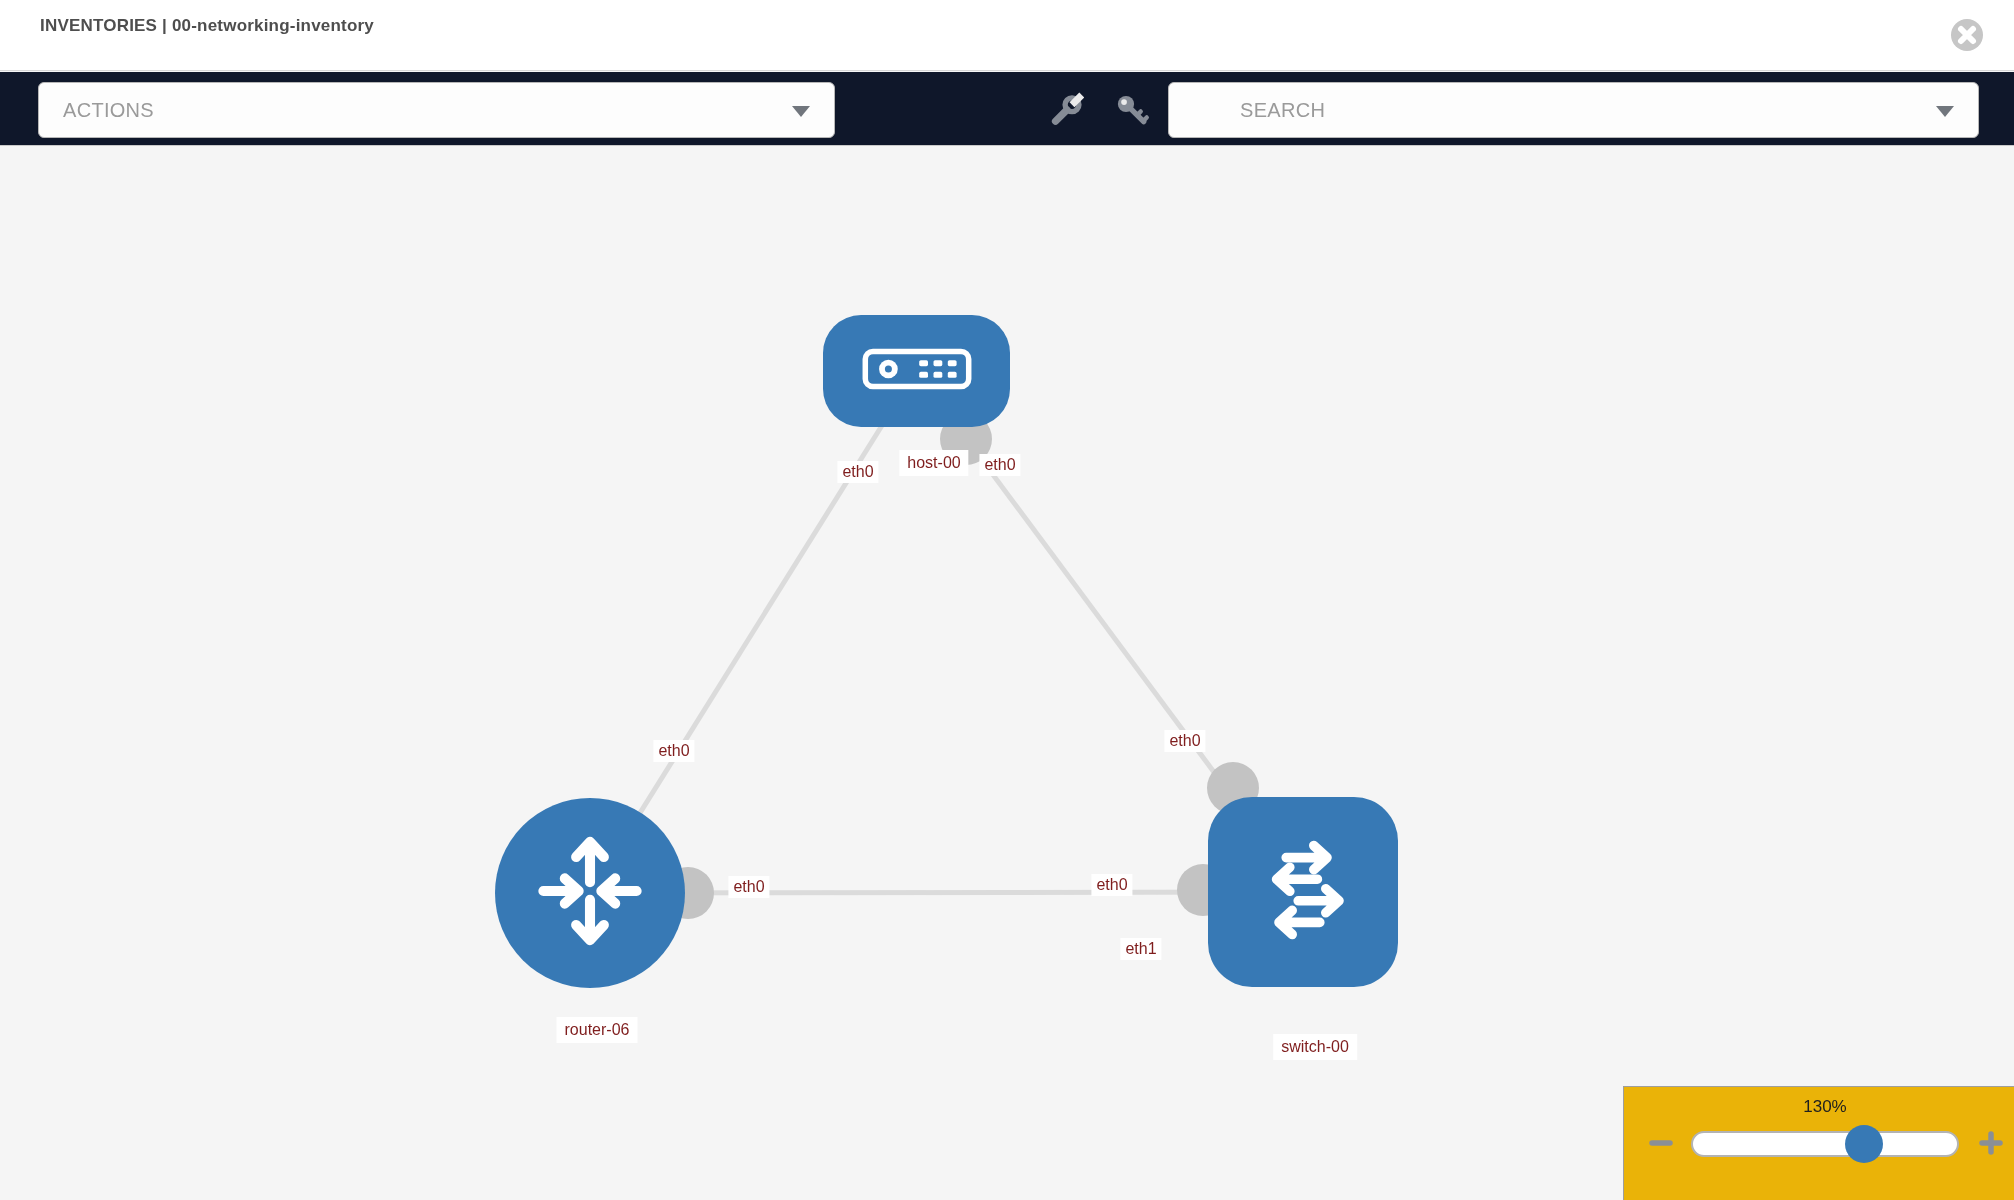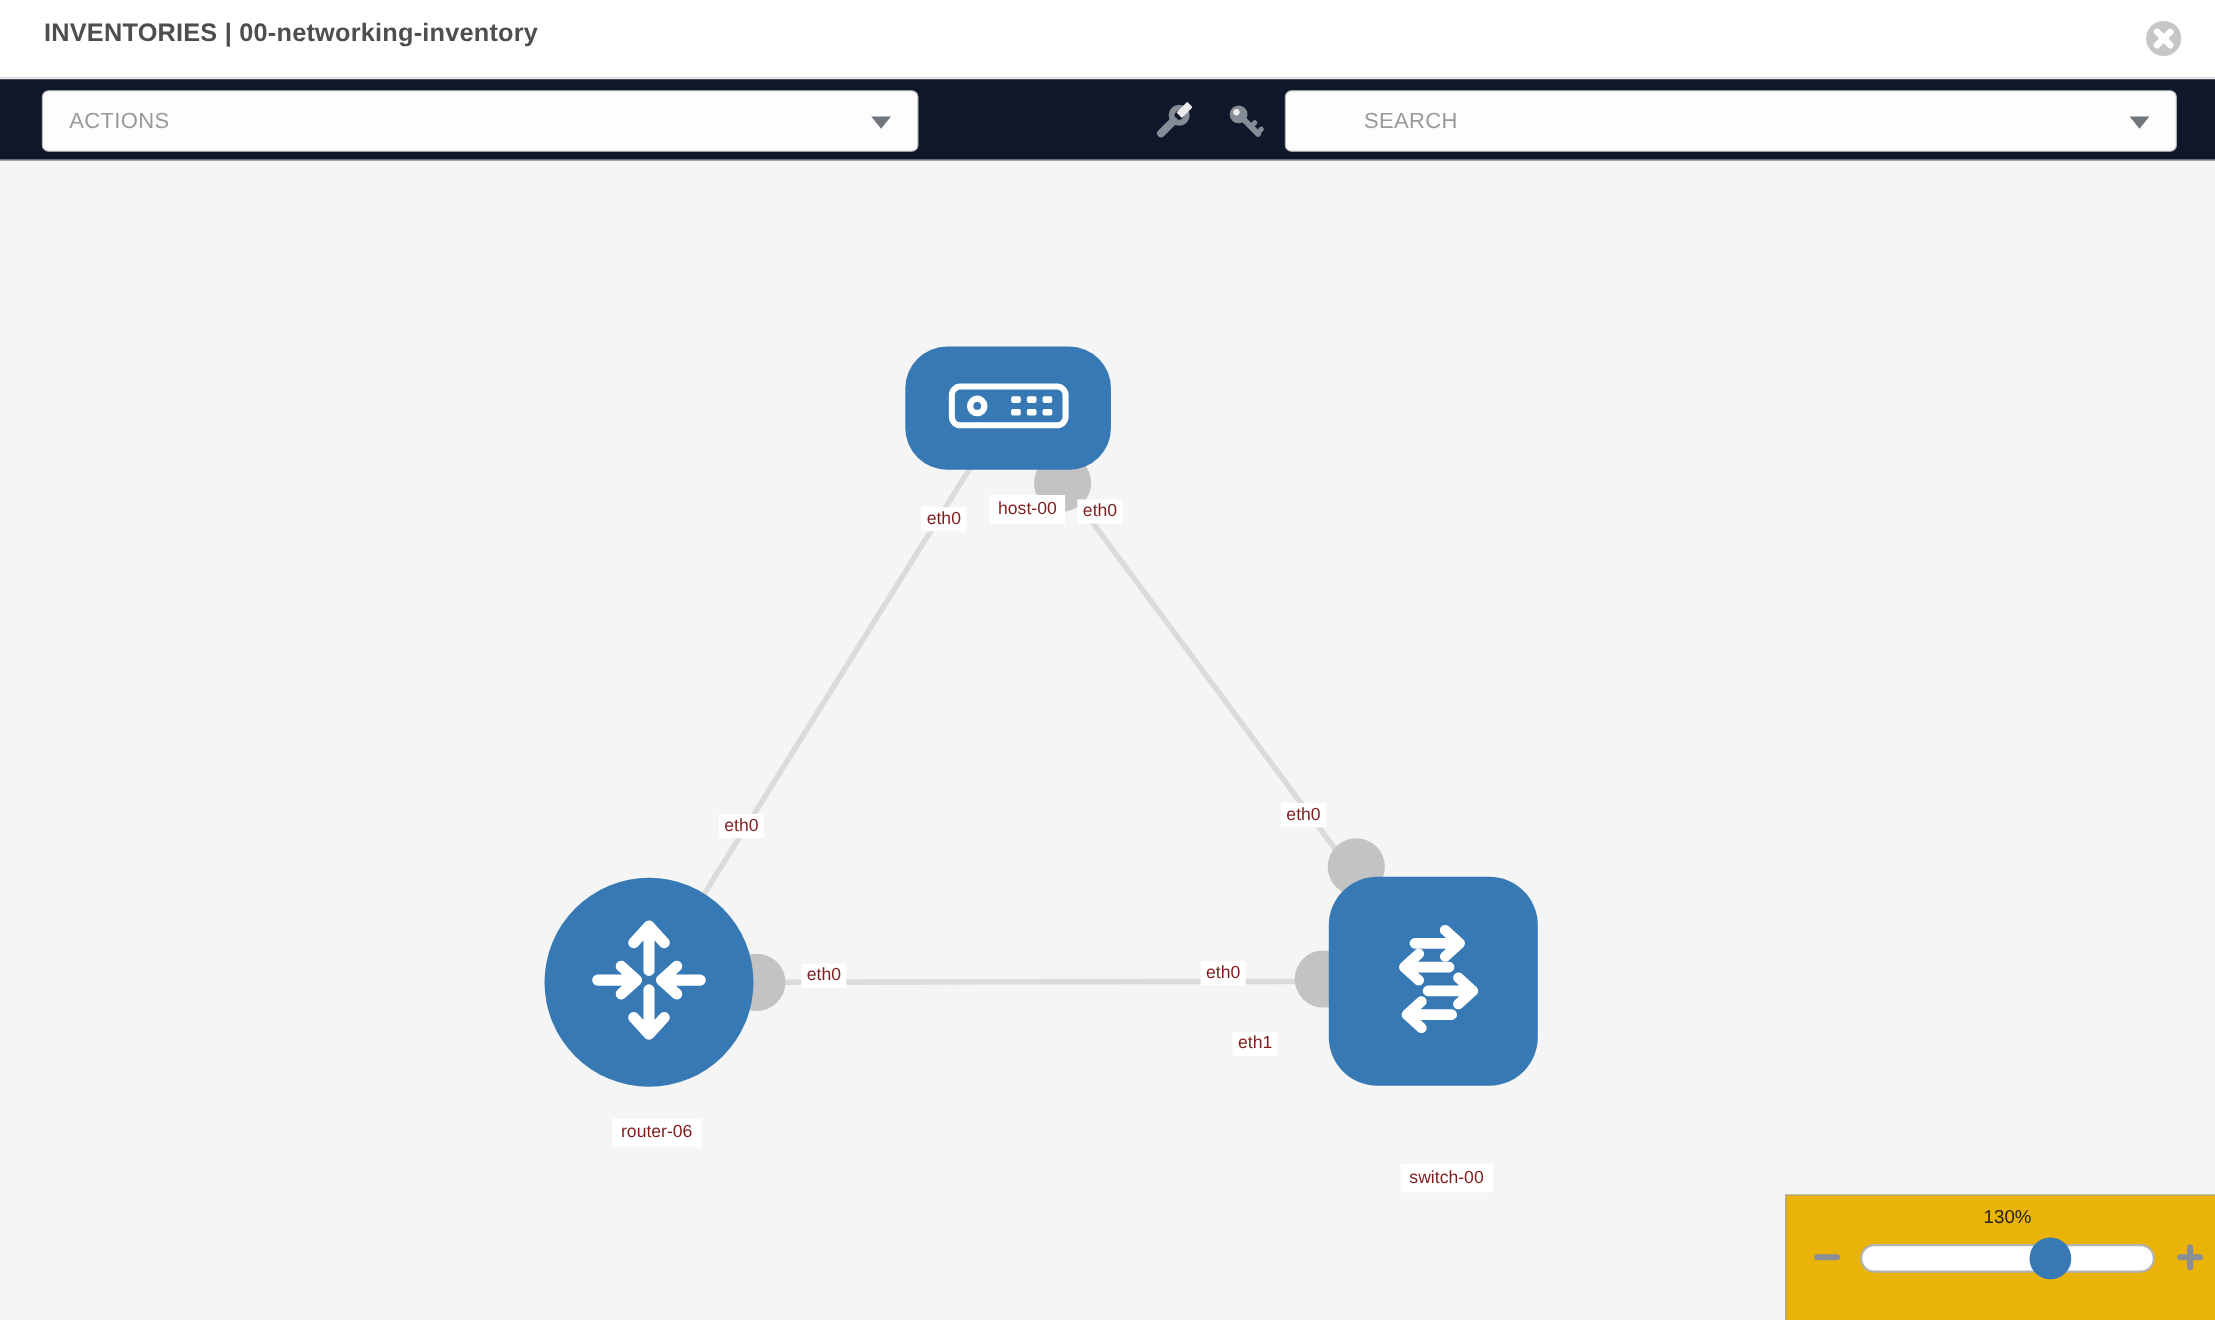--- a/index.html
+++ b/index.html
@@ -11,21 +11,21 @@
     position: relative;
     overflow: hidden;
   }
   
   .header {
     position: absolute; top: 0; left: 0; width: 2014px; height: 71px;
     background: #ffffff; border-bottom: 1px solid #d6d6d6;
   }
   .page-title {
     position: absolute; left: 40px; top: 16px;
-    font-size: 23px; font-weight: bold; color: #4e4e4e; letter-spacing: 0.2px;
+    font-size: 17px; font-weight: bold; color: #4e4e4e; letter-spacing: 0.2px;
   }
   .close-btn {
     position: absolute; right: 30px; top: 18px; width: 34px; height: 34px;
     cursor: pointer; border: none; background: transparent; padding: 0;
   }
   
   .toolbar {
     position: absolute; top: 72px; left: 0; width: 2014px; height: 74px;
     background: #0f172a; border-bottom: 1px solid #c9c9c9;
   }
@@ -197,21 +197,21 @@
   <div class="graph-label port-label" style="left:858px;  top:325px;">eth0</div>
   <div class="graph-label port-label" style="left:1000px; top:318px;">eth0</div>
   <div class="graph-label port-label" style="left:674px;  top:604px;">eth0</div>
   <div class="graph-label port-label" style="left:1185px; top:594px;">eth0</div>
   <div class="graph-label port-label" style="left:749px;  top:740px;">eth0</div>
   <div class="graph-label port-label" style="left:1112px; top:738px;">eth0</div>
   <div class="graph-label port-label" style="left:1141px; top:758px;margin-top:44px;">eth1</div>
 
   <div class="graph-label node-label" style="left:934px;  top:316px;">host-00</div>
   <div class="graph-label node-label" style="left:597px;  top:883px;">router-06</div>
-  <div class="graph-label node-label" style="left:1315px; top:924px;">switch-00</div>
+  <div class="graph-label node-label" style="left:1315px; top:900px;">switch-00</div>
 
   <div class="zoom-panel">
     <div class="zoom-level">130%</div>
     <button class="zoom-btn zoom-out-btn">
       <span>
         <svg width="30" height="30" viewBox="0 0 30 30">
           <line x1="6" y1="15" x2="24" y2="15" stroke="#8a8f96" stroke-width="5.5" stroke-linecap="round"></line>
         </svg>
       </span>
     </button>

